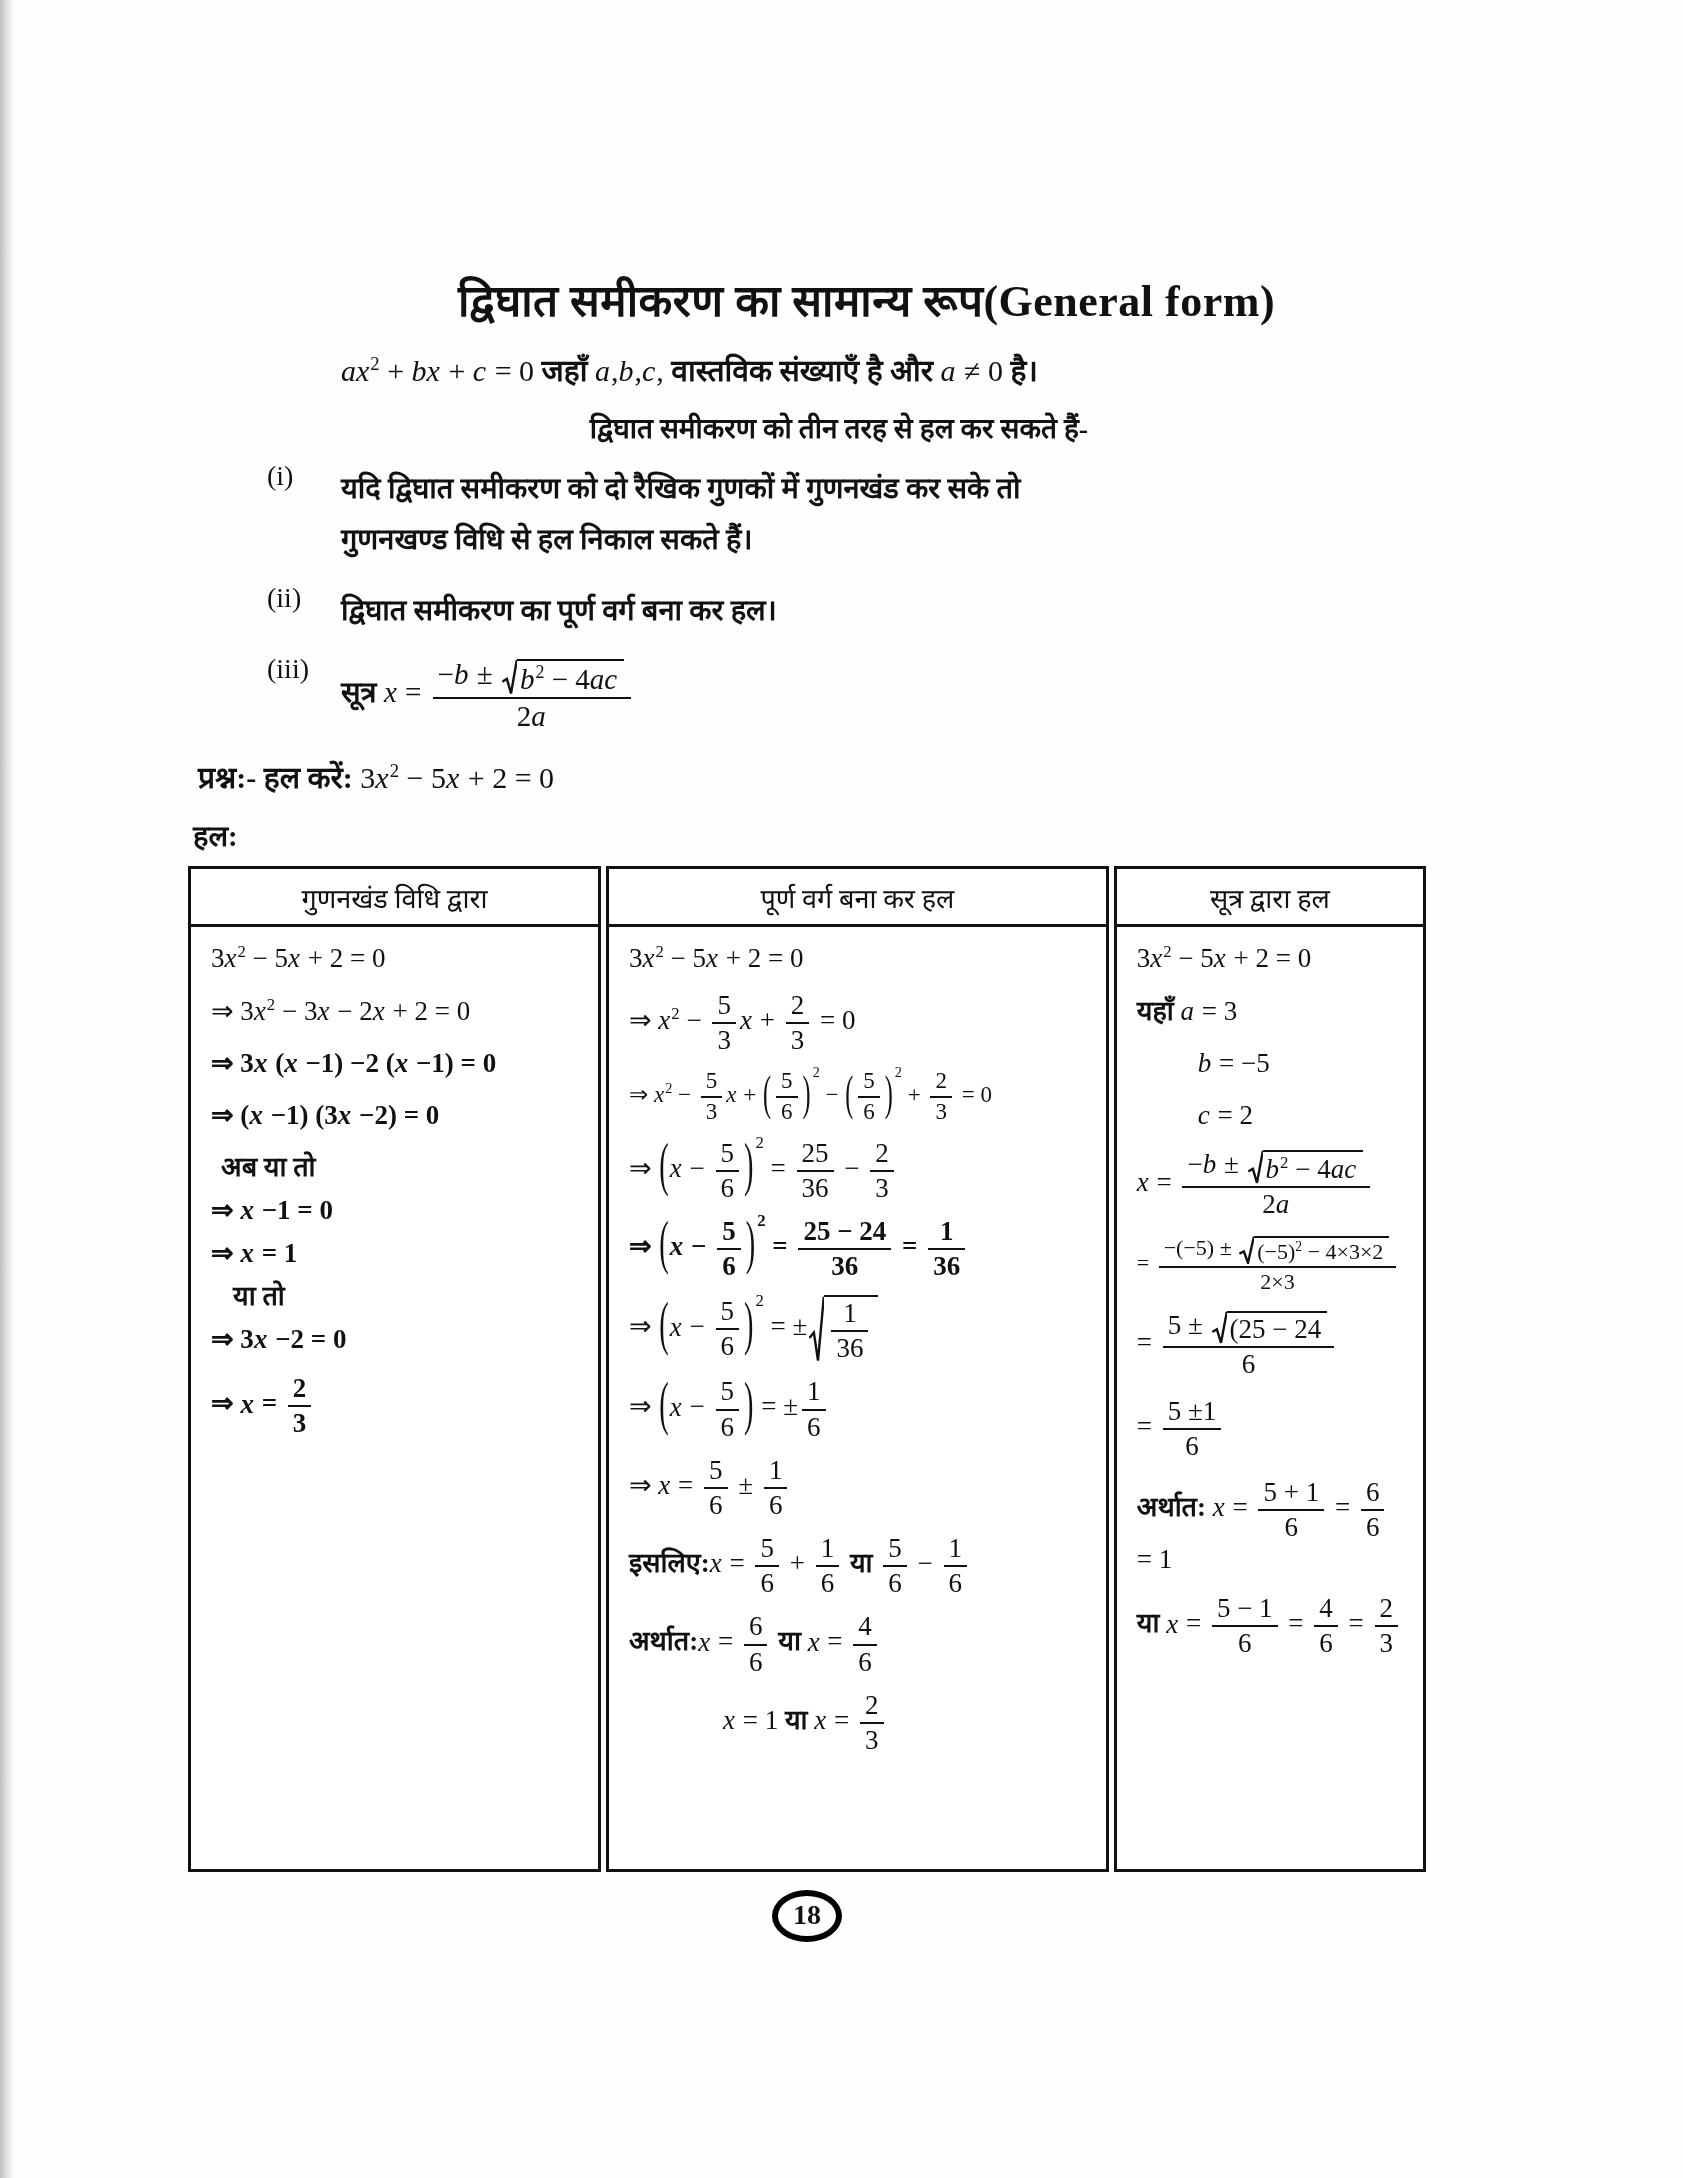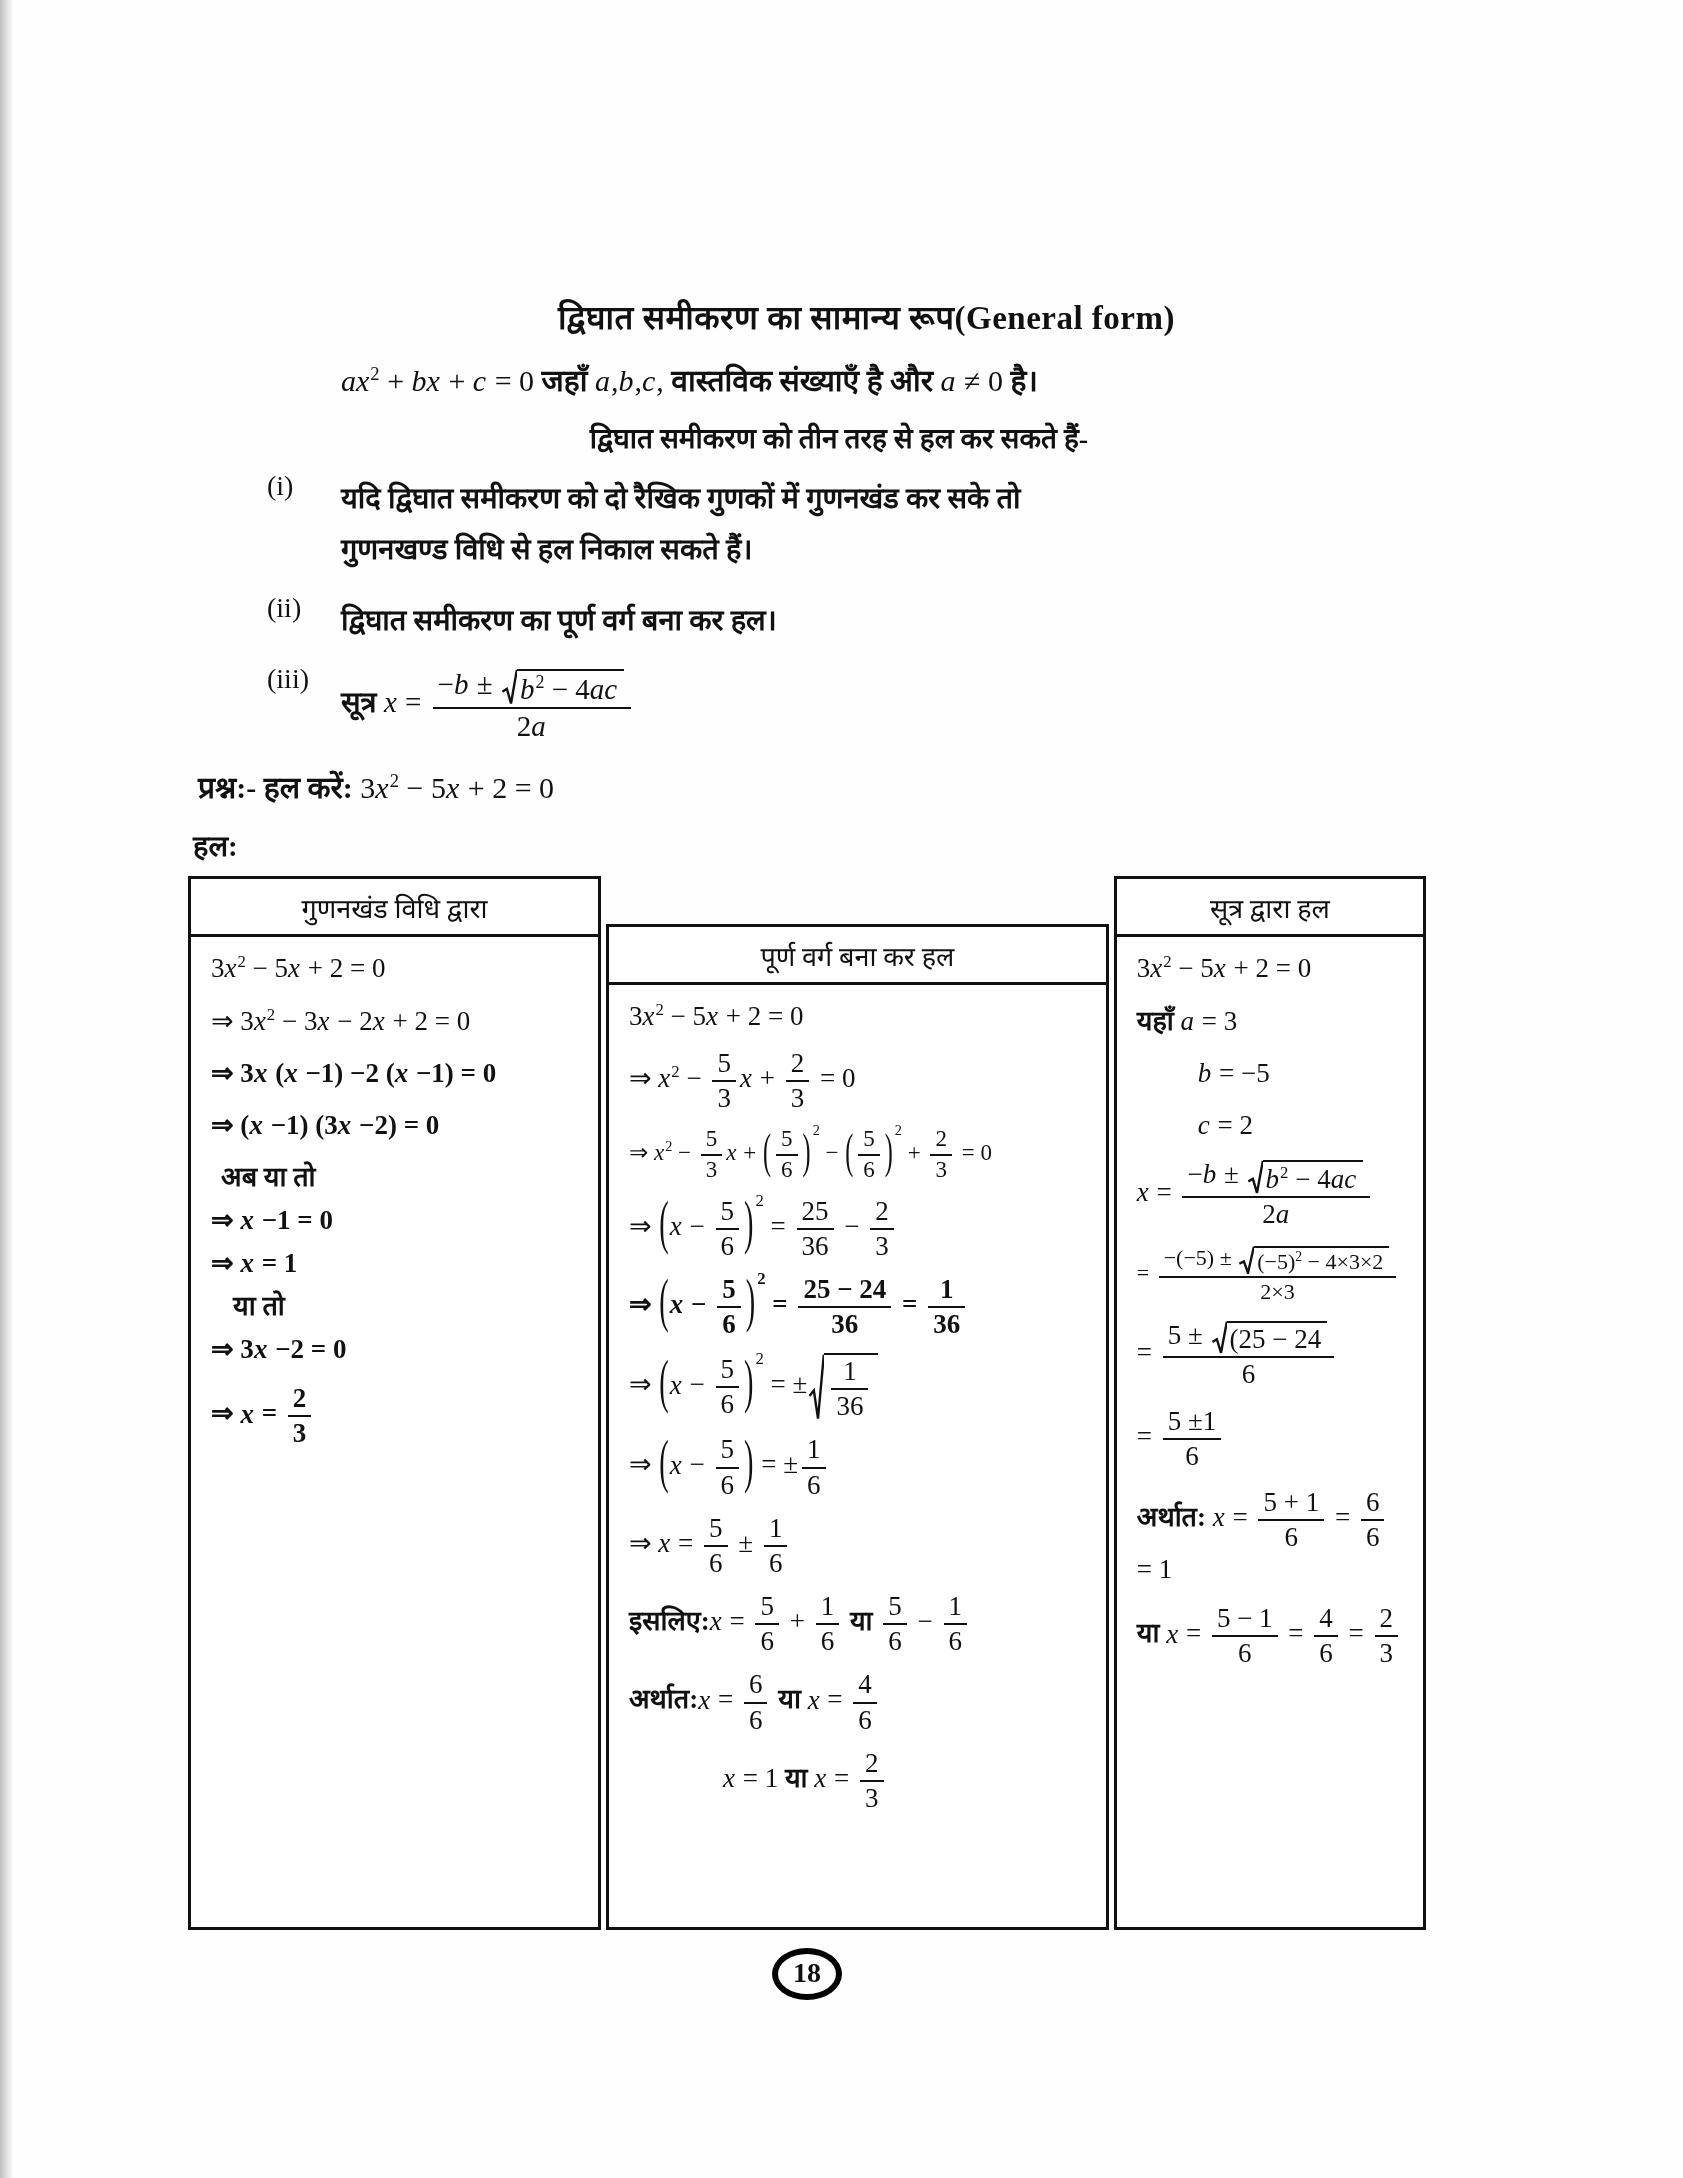--- a/index.html
+++ b/index.html
@@ -3,21 +3,21 @@
 <meta charset="utf-8">
 <style>
   html,body{margin:0;padding:0;background:#ffffff;}
   .page{position:relative;width:1683px;height:2178px;background:#fefefe;overflow:hidden;
         font-family:"Liberation Serif", serif;color:#111;}
   .scan-edge{position:absolute;left:0;top:0;width:14px;height:100%;
              background:linear-gradient(90deg,#bfbfbf,#eeeeee 70%,rgba(255,255,255,0));}
   .content{position:absolute;left:188px;top:269px;width:1238px;}
 
   
-  .title{text-align:center;padding-left:119px;font-size:33px;font-weight:700;letter-spacing:0.5px;margin-top:25px;}
+  .title{text-align:center;padding-left:119px;font-size:44px;font-weight:700;letter-spacing:0.5px;}
   .title .latin{font-family:"Liberation Serif",serif;font-weight:700;}
   .eq-line{margin:20px 0 0 153px;font-size:30px;}
   .para{margin:18px 0 0 64px;font-size:28px;font-weight:700;text-align:center;}
   .items{margin:10px 0 0 79px;}
   .item{display:flex;margin:14px 0;}
   .ilabel{width:74px;flex:none;font-size:28px;font-weight:400;}
   .ibody{font-size:29px;}
   .ibody .iline{margin:6px 0;line-height:1.55;}
   .question{margin:18px 0 0 10px;font-size:30px;}
   .sol{margin:18px 0 10px 5px;font-size:29px;font-weight:700;}
@@ -115,21 +115,21 @@
             <div class="line bold"><span class="mt">⇒ 3<i>x</i> (<i>x</i> −1) −2 (<i>x</i> −1) = 0</span></div>
             <div class="line bold"><span class="mt">⇒ (<i>x</i> −1) (3<i>x</i> −2)  = 0</span></div>
             <div class="line tight" style="margin-left: 10px;"><span class="hd">अब या तो</span></div>
             <div class="line bold tight"><span class="mt">⇒ <i>x</i> −1 = 0</span></div>
             <div class="line bold tight"><span class="mt">⇒ <i>x</i> = 1</span></div>
             <div class="line tight" style="margin-left: 22px;"><span class="hd">या तो</span></div>
             <div class="line bold tight"><span class="mt">⇒ 3<i>x</i> −2 = 0</span></div>
             <div class="line bold"><span class="mt">⇒ <i>x</i> = </span><span class="frac"><span class="fn"><span class="mt">2</span></span><span class="fd"><span class="mt">3</span></span></span></div>
           </div>
         </div>
-        <div class="col col1 col1c" style="width: 504px; margin-top: 48px;">
+        <div class="col col1 col1c" style="width: 504px;">
           <div class="col-h">पूर्ण वर्ग बना कर हल</div>
           <div class="col-b">
             <div class="line"><span class="mt">3<i>x</i><sup class="msup">2</sup> − 5<i>x</i> + 2 = 0</span></div>
             <div class="line"><span class="mt">⇒ <i>x</i><sup class="msup">2</sup> − </span><span class="frac"><span class="fn"><span class="mt">5</span></span><span class="fd"><span class="mt">3</span></span></span><span class="mt"><i>x</i> + </span><span class="frac"><span class="fn"><span class="mt">2</span></span><span class="fd"><span class="mt">3</span></span></span><span class="mt"> = 0</span></div>
             <div class="line" style="font-size: 23px;"><span class="mt">⇒ <i>x</i><sup class="msup">2</sup> − </span><span class="frac"><span class="fn"><span class="mt">5</span></span><span class="fd"><span class="mt">3</span></span></span><span class="mt"><i>x</i> + </span><span class="grp"><span class="bp">(</span><span class="frac"><span class="fn"><span class="mt">5</span></span><span class="fd"><span class="mt">6</span></span></span><span class="bp">)</span><sup class="gsup">2</sup></span><span class="mt"> − </span><span class="grp"><span class="bp">(</span><span class="frac"><span class="fn"><span class="mt">5</span></span><span class="fd"><span class="mt">6</span></span></span><span class="bp">)</span><sup class="gsup">2</sup></span><span class="mt"> + </span><span class="frac"><span class="fn"><span class="mt">2</span></span><span class="fd"><span class="mt">3</span></span></span><span class="mt"> = 0</span></div>
             <div class="line"><span class="mt">⇒ </span><span class="grp"><span class="bp">(</span><span class="mt"><i>x</i> − </span><span class="frac"><span class="fn"><span class="mt">5</span></span><span class="fd"><span class="mt">6</span></span></span><span class="bp">)</span><sup class="gsup">2</sup></span><span class="mt"> = </span><span class="frac"><span class="fn"><span class="mt">25</span></span><span class="fd"><span class="mt">36</span></span></span><span class="mt"> − </span><span class="frac"><span class="fn"><span class="mt">2</span></span><span class="fd"><span class="mt">3</span></span></span></div>
             <div class="line bold"><span class="mt">⇒ </span><span class="grp"><span class="bp">(</span><span class="mt"><i>x</i> − </span><span class="frac"><span class="fn"><span class="mt">5</span></span><span class="fd"><span class="mt">6</span></span></span><span class="bp">)</span><sup class="gsup">2</sup></span><span class="mt"> = </span><span class="frac"><span class="fn"><span class="mt">25 − 24</span></span><span class="fd"><span class="mt">36</span></span></span><span class="mt"> = </span><span class="frac"><span class="fn"><span class="mt">1</span></span><span class="fd"><span class="mt">36</span></span></span></div>
             <div class="line"><span class="mt">⇒ </span><span class="grp"><span class="bp">(</span><span class="mt"><i>x</i> − </span><span class="frac"><span class="fn"><span class="mt">5</span></span><span class="fd"><span class="mt">6</span></span></span><span class="bp">)</span><sup class="gsup">2</sup></span><span class="mt"> = ±</span><span class="sqrt">
                 <span class="tick">
                   <svg viewBox="0 0 20 100" preserveAspectRatio="none">

